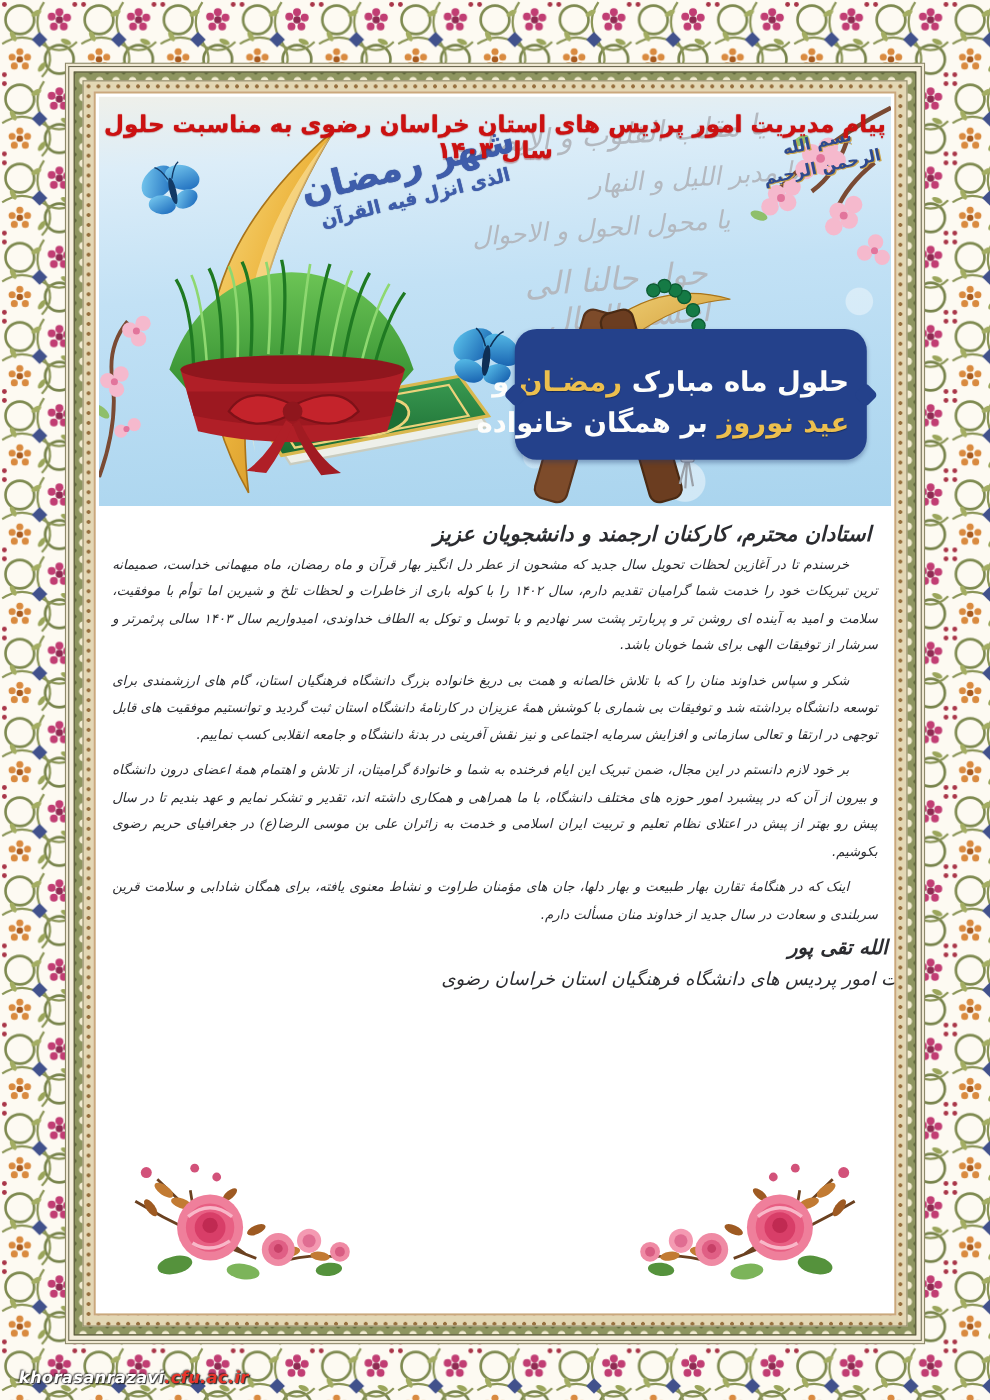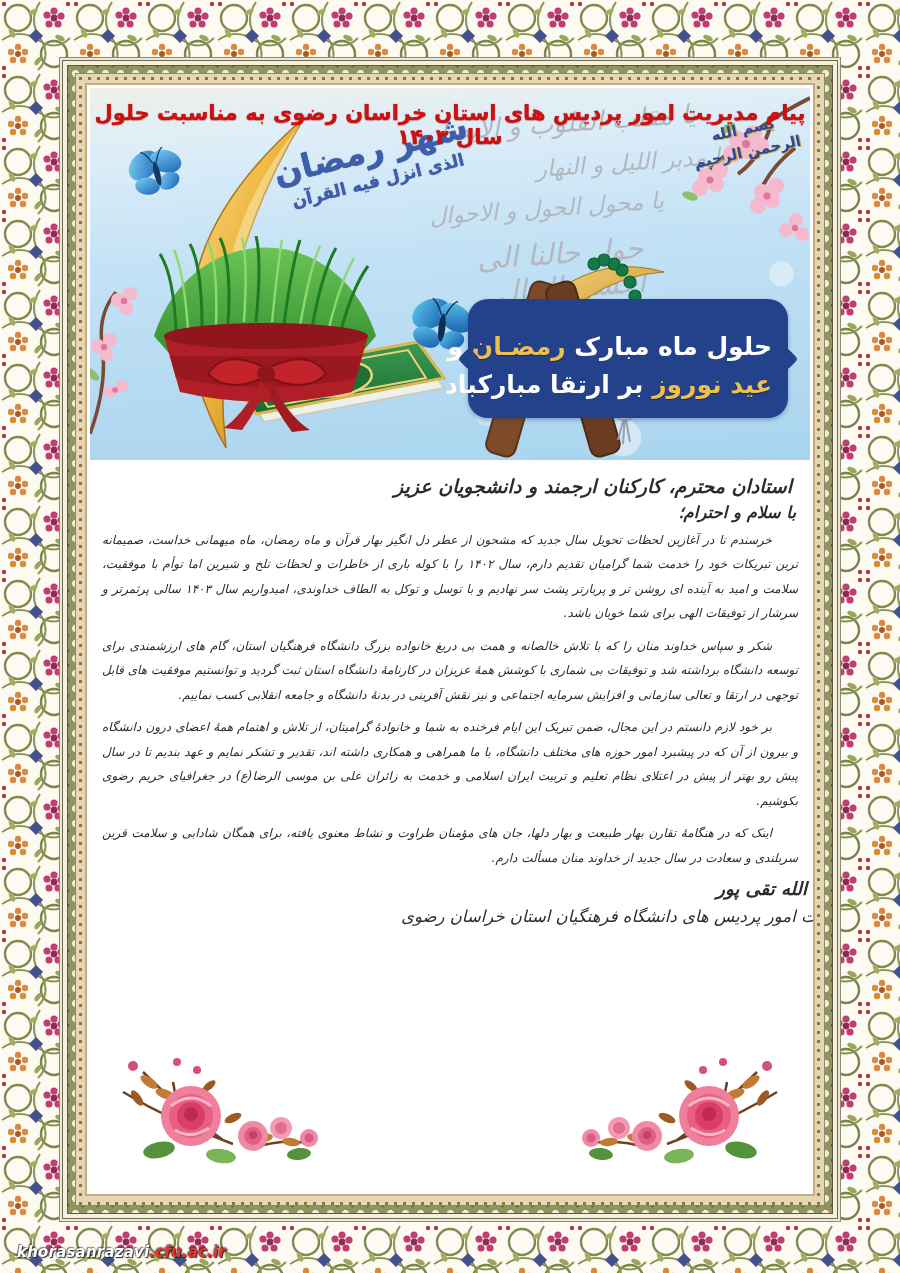--- a/index.html
+++ b/index.html
@@ -338,27 +338,26 @@
             <path d="M150,132 Q108,112 92,138 Q112,158 146,142 Z" fill="#c4232b" stroke="#7e1118" stroke-width="2"></path>
             <path d="M152,132 Q194,112 210,138 Q190,158 154,142 Z" fill="#c4232b" stroke="#7e1118" stroke-width="2"></path>
             <circle cx="150" cy="138" r="9" fill="#8f161d"></circle>
             <path d="M144,146 Q128,178 108,192 L126,194 Q142,172 150,150 Z" fill="#b01f27"></path>
             <path d="M156,146 Q172,180 194,194 L176,196 Q158,172 150,150 Z" fill="#a11b22"></path>
           </g>
         </svg>
 
         <div class="plaque">
           <div class="pl-line"><span class="pl-white">حلول ماه مبارک </span><span class="pl-gold">رمضـان </span><span class="pl-white">و</span></div>
-          <div class="pl-line"><span class="pl-gold">عید نوروز </span><span class="pl-white">بر ارتقا مبارکباد</span></div>
+          <div class="pl-line"><span class="pl-gold">عید نوروز </span><span class="pl-white">بر همگان خانواده</span></div>
         </div>
       </div>
 
       <div class="letter">
         <div class="salutation">استادان محترم، کارکنان ارجمند و دانشجویان عزیز</div>
-        <div class="greeting">با سلام و احترام؛</div>
         <p class="para">خرسندم تا در آغازین لحظات تحویل سال جدید که مشحون از عطر دل انگیز بهار قرآن و ماه رمضان، ماه میهمانی خداست، صمیمانه ترین تبریکات خود را خدمت شما گرامیان تقدیم دارم، سال ۱۴۰۲ را با کوله باری از خاطرات و لحظات تلخ و شیرین اما توأم با موفقیت، سلامت و امید به آینده ای روشن تر و پربارتر پشت سر نهادیم و با توسل و توکل به الطاف خداوندی، امیدواریم سال ۱۴۰۳ سالی پرثمرتر و سرشار از توفیقات الهی برای شما خوبان باشد.</p>
         <p class="para">شکر و سپاس خداوند منان را که با تلاش خالصانه و همت بی دریغ خانواده بزرگ دانشگاه فرهنگیان استان، گام های ارزشمندی برای توسعه دانشگاه برداشته شد و توفیقات بی شماری با کوشش همهٔ عزیزان در کارنامهٔ دانشگاه استان ثبت گردید و توانستیم موفقیت های قابل توجهی در ارتقا و تعالی سازمانی و افزایش سرمایه اجتماعی و نیز نقش آفرینی در بدنهٔ دانشگاه و جامعه انقلابی کسب نماییم.</p>
         <p class="para">بر خود لازم دانستم در این مجال، ضمن تبریک این ایام فرخنده به شما و خانوادهٔ گرامیتان، از تلاش و اهتمام همهٔ اعضای درون دانشگاه و بیرون از آن که در پیشبرد امور حوزه های مختلف دانشگاه، با ما همراهی و همکاری داشته اند، تقدیر و تشکر نمایم و عهد بندیم تا در سال پیش رو بهتر از پیش در اعتلای نظام تعلیم و تربیت ایران اسلامی و خدمت به زائران علی بن موسی الرضا(ع) در جغرافیای حریم رضوی بکوشیم.</p>
         <p class="para">اینک که در هنگامهٔ تقارن بهار طبیعت و بهار دلها، جان های مؤمنان طراوت و نشاط معنوی یافته، برای همگان شادابی و سلامت قرین سربلندی و سعادت در سال جدید از خداوند منان مسألت دارم.</p>
         <div class="signature">
           <div class="sig-name">حبیب الله تقی پور</div>
           <div class="sig-title">مدیریت امور پردیس های دانشگاه فرهنگیان استان خراسان رضوی</div>
         </div>
       </div>
 

